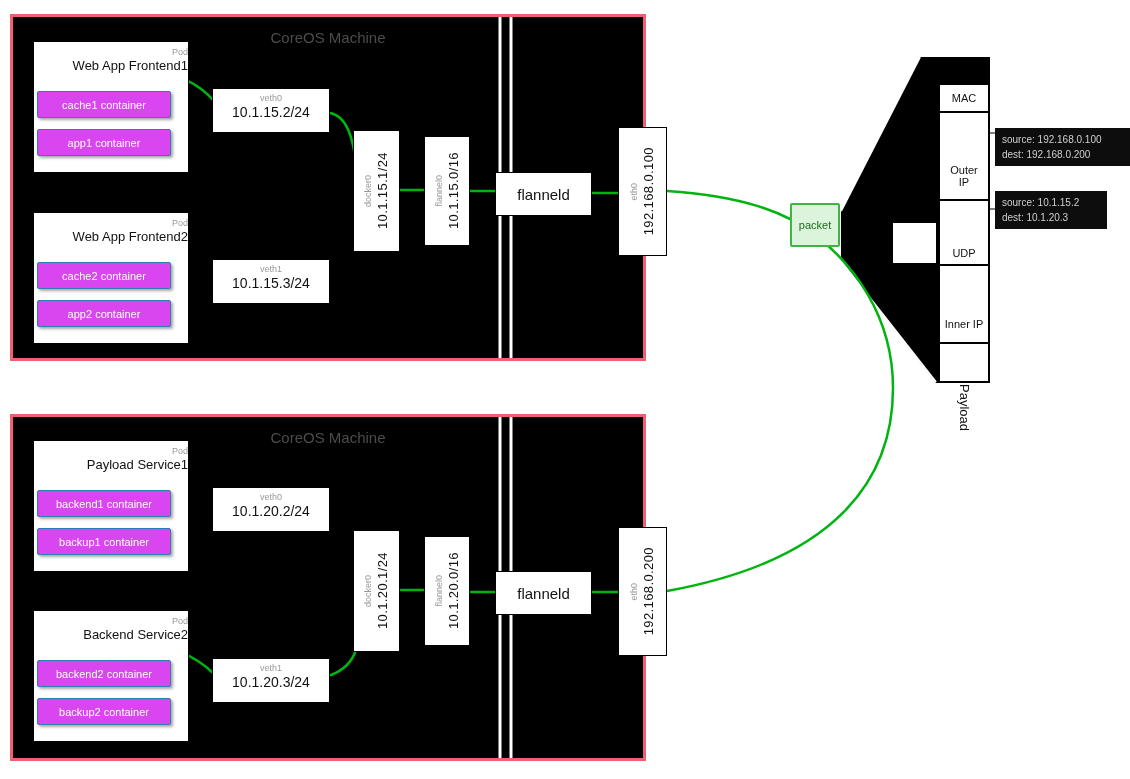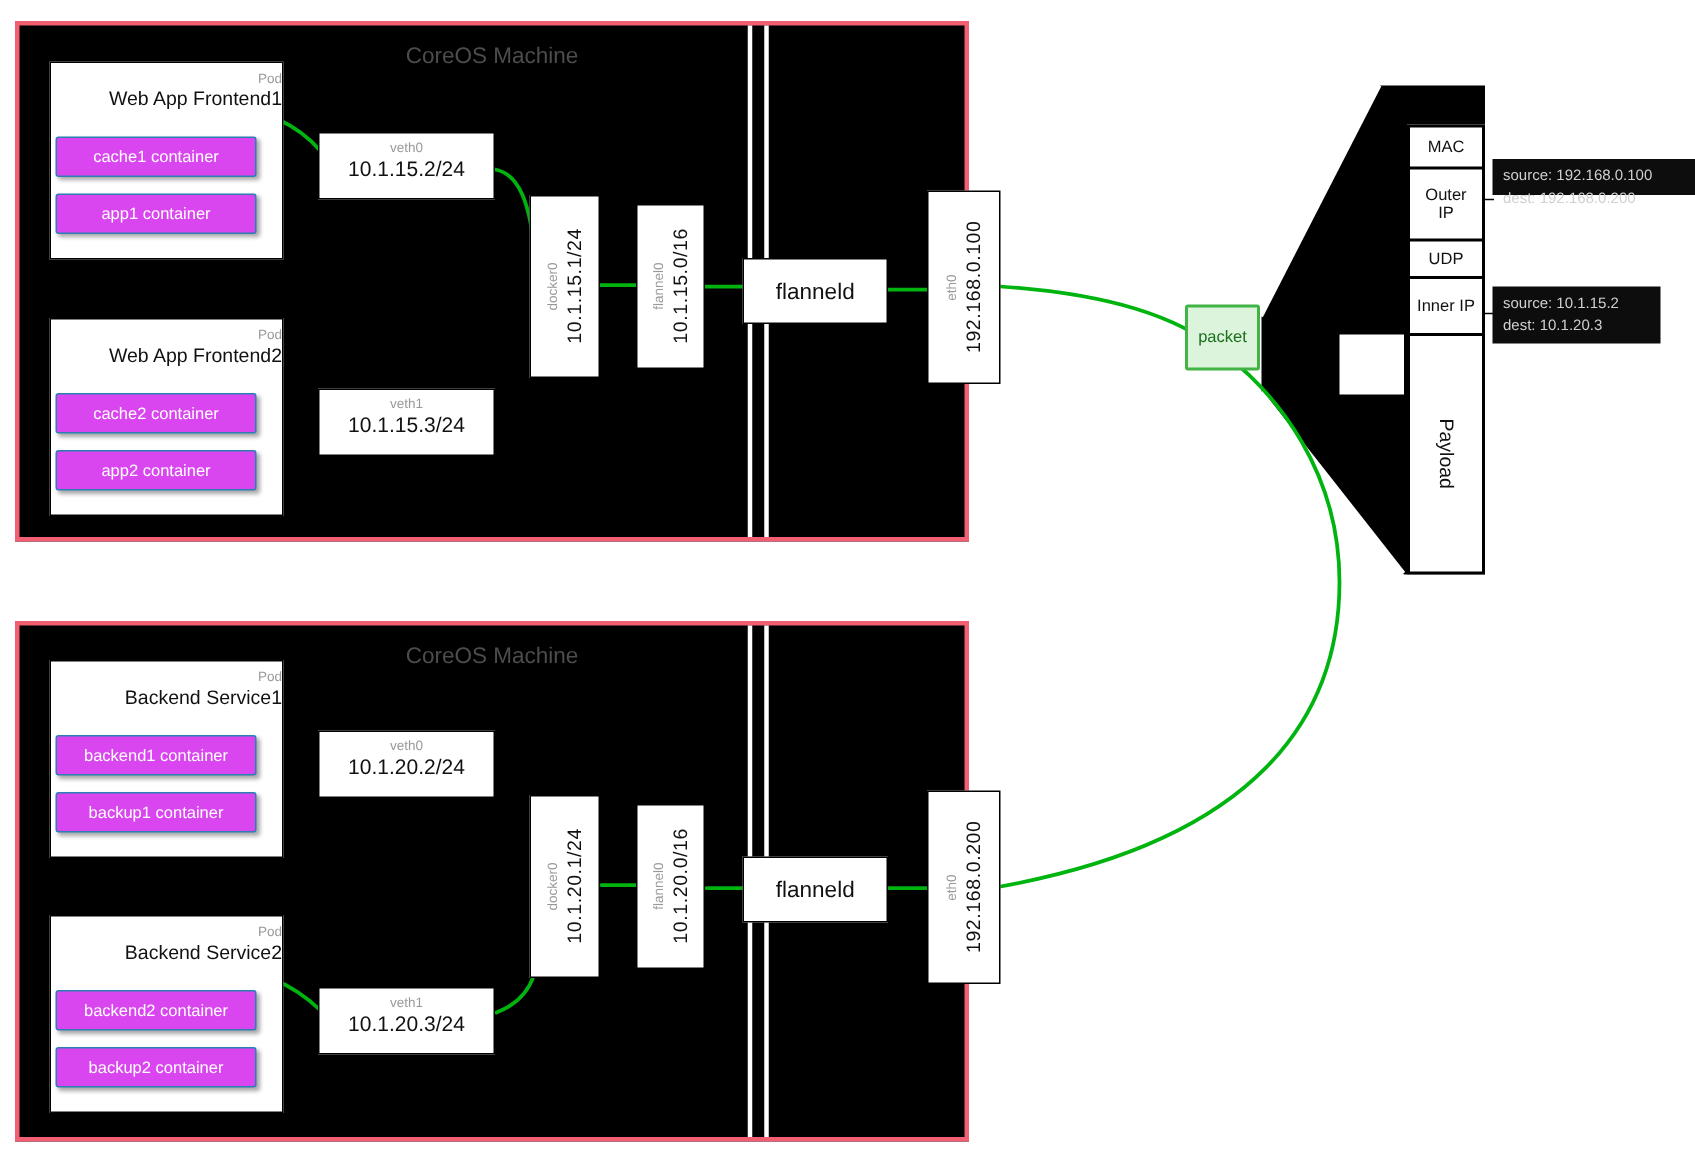--- a/index.html
+++ b/index.html
@@ -38,21 +38,21 @@
   .vlabel { font-size:9px;  color:#999; }
   .vip    { font-size:13px; color:#111; letter-spacing:0.4px; }
 
   .flanneld { display:flex; align-items:center; justify-content:center; font-size:15px; color:#111; }
 
   .packet-box {
     background:#dcf3dc; border:2px solid #41b445; border-radius:2px;
     color:#1b6e1b; font-size:11px; display:flex; align-items:center; justify-content:center;
   }
 
-  .stack { background:#fff; border:2px solid #000; display:flex; flex-direction:column; }
+  .stack { background:#fff; border:2px solid #000; display:flex; flex-direction:column;gap:40px; }
   .stack-row {
     border-bottom:2px solid #000; display:flex; align-items:center; justify-content:center;
     text-align:center; font-size:11px; color:#111; box-sizing:border-box; flex:none;
   }
   .stack-row span { display:inline-block; width:40px; line-height:12px; }
   .stack-payload { flex:1 1 auto; border-bottom:none; }
   .payload-text { writing-mode:vertical-rl; font-size:13px; color:#111; }
 
   .blk-label {
     background:#0d0d0d; color:#d0d0d0; font-size:10px; line-height:15px;
@@ -147,21 +147,21 @@
 
   <div class="abs wbox vbox" style="left:618px;top:127px;width:49px;height:129px">
     <span class="vtext vlabel">eth0</span>
     <span class="vtext vip">192.168.0.100</span>
   </div>
 
   <div class="abs machine-title" style="left:10px;top:429px;width:636px">CoreOS Machine</div>
 
   <div class="abs wbox pod" style="left:33px;top:440px;width:156px;height:132px">
     <div class="pod-tag">Pod</div>
-    <div class="pod-name">Backend Service1</div>
+    <div class="pod-name">Payload Service1</div>
     <div class="chip" style="top:49px">backend1 container</div>
     <div class="chip" style="top:87px">backup1 container</div>
   </div>
 
   <div class="abs wbox pod" style="left:33px;top:610px;width:156px;height:132px">
     <div class="pod-tag">Pod</div>
     <div class="pod-name">Backend Service2</div>
     <div class="chip" style="top:49px">backend2 container</div>
     <div class="chip" style="top:87px">backup2 container</div>
   </div>
@@ -206,21 +206,21 @@
       <span>UDP</span>
     </div>
     <div class="stack-row" style="height:38px">
       <span>Inner IP</span>
     </div>
     <div class="stack-row stack-payload">
       <span class="payload-text" style="width:auto">Payload</span>
     </div>
   </div>
 
-  <div class="abs blk-label" style="left:995px;top:106px;width:135px;height:24px">
+  <div class="abs blk-label" style="left:995px;top:128px;width:135px;height:38px">
     <div>source: 192.168.0.100</div>
     <div>dest: 192.168.0.200</div>
   </div>
 
   <div class="abs blk-label" style="left:995px;top:191px;width:112px;height:38px">
     <div>source: 10.1.15.2</div>
     <div>dest: 10.1.20.3</div>
   </div>
 
 </div>

